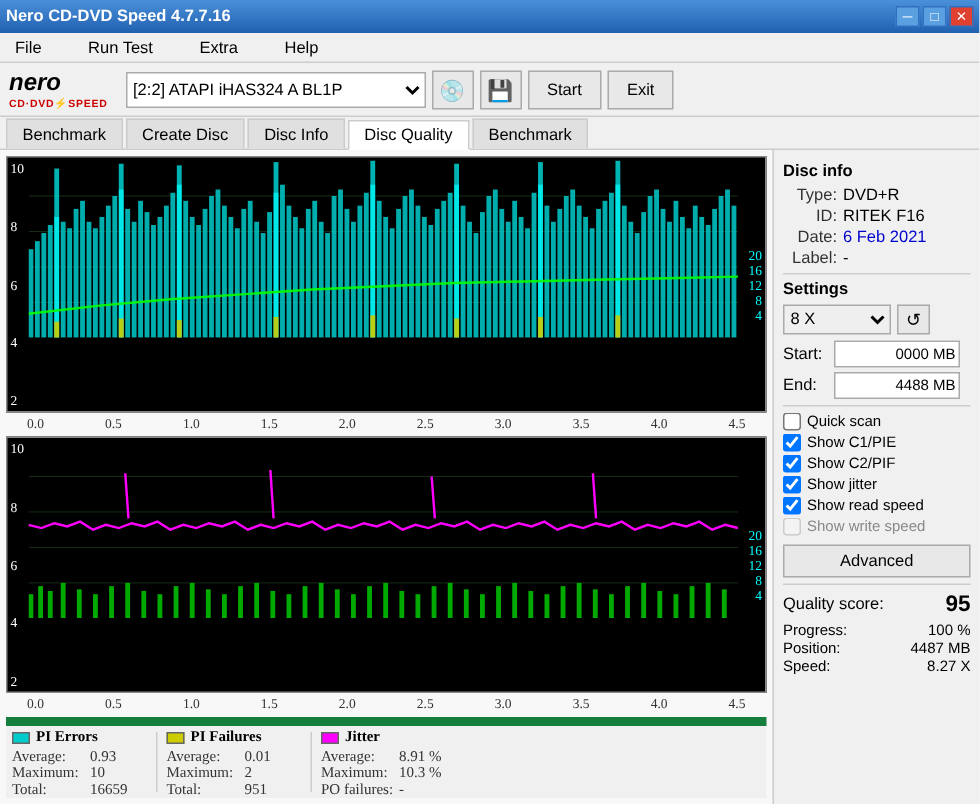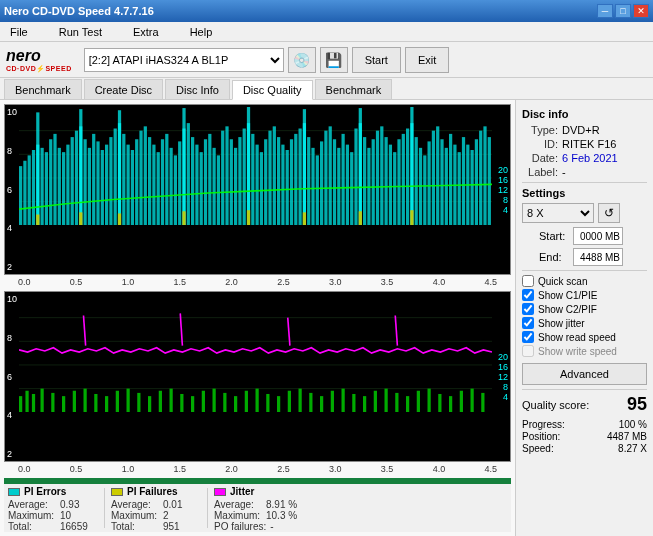--- a/index.html
+++ b/index.html
@@ -28,21 +28,21 @@
     
     
     .tabs { background: #f0f0f0; border-bottom: 1px solid #ccc; height: 22px; display: flex; align-items: flex-end; padding: 0 4px; }
     .tab { padding: 3px 10px; font-size: 11px; cursor: pointer; border: 1px solid #ccc; border-bottom: none; background: #e0e0e0; margin-right: 2px; height: 20px; display: flex; align-items: center; }
     .tab.active { background: white; border-bottom: 1px solid white; margin-bottom: -1px; z-index: 1; }
     
     
     .main-content { display: flex; height: calc(536px - 22px - 20px - 36px - 22px); }
     
     
-    .chart-area { flex: 1; background: #f8f8f8; padding: 4px; display: flex; flex-direction: column; gap: 2px; overflow: hidden; }
+    .chart-area { flex: 1; background: #f8f8f8; padding: 4px; display: flex; flex-direction: column; gap: 2px; overflow: hidden; font-family: Liberation Serif, serif; }
     
     
     .chart-container { position: relative; background: #000; border: 1px solid #888; flex: 1; }
     .chart-label-y-left { position: absolute; left: 2px; top: 0; bottom: 0; display: flex; flex-direction: column; justify-content: space-between; color: white; font-size: 9px; padding: 2px 0; width: 12px; z-index: 2; }
     .chart-label-y-right { position: absolute; right: 2px; top: 0; bottom: 0; display: flex; flex-direction: column; justify-content: center; color: #00ffff; font-size: 9px; padding: 2px 0; width: 14px; z-index: 2; text-align: right; }
     .chart-label-x { display: flex; justify-content: space-between; padding: 0 14px; font-size: 9px; color: #333; height: 14px; align-items: center; }
     
     .chart-svg { position: absolute; left: 14px; right: 18px; top: 2px; bottom: 2px; }
     
     
@@ -59,28 +59,28 @@
     .right-panel { width: 138px; background: #f0f0f0; border-left: 1px solid #ccc; padding: 6px 6px; font-size: 11px; overflow-y: auto; }
     .panel-section-title { font-weight: bold; margin-bottom: 4px; margin-top: 2px; }
     .info-row { display: flex; gap: 4px; margin-bottom: 2px; text-align: right; }
     .info-key { color: #333; min-width: 36px; }
     .info-val { color: #000; }
     .info-val.link { color: #0000cc; cursor: pointer; }
     .divider { border-top: 1px solid #ccc; margin: 4px 0; }
     .settings-row { display: flex; align-items: center; gap: 4px; margin-bottom: 4px; }
     .speed-select { width: 72px; height: 20px; font-size: 11px; border: 1px solid #aaa; }
     .refresh-btn { width: 22px; height: 20px; background: #e8e8e8; border: 1px solid #aaa; cursor: pointer; display: flex; align-items: center; justify-content: center; font-size: 12px; }
-    .mb-input { width: 50px; height: 18px; font-size: 10px; border: 1px solid #aaa; background: white; padding: 1px 2px; text-align: right; }
+    .mb-input { width: 84px; height: 18px; font-size: 10px; border: 1px solid #aaa; background: white; padding: 1px 2px; text-align: right; }
     .input-row { display: flex; align-items: center; gap: 4px; margin-bottom: 3px; }
-    .input-key { min-width: 30px; margin-left: 17px; }
+    .input-key { min-width: 30px; }
     .checkbox-row { display: flex; align-items: center; gap: 4px; margin-bottom: 2px; font-size: 10px; }
     .checkbox-row input[type=checkbox] { width: 12px; height: 12px; }
     .advanced-btn { width: 100%; height: 22px; background: #e8e8e8; border: 1px solid #aaa; cursor: pointer; font-size: 11px; margin-top: 4px; }
     .quality-row { display: flex; justify-content: space-between; align-items: center; margin-top: 4px; font-size: 11px; }
-    .quality-val { font-weight: bold; font-size: 18px; }
+    .quality-val { font-weight: bold; font-size: 15px; }
     .progress-section { margin-top: 4px; }
     .prog-row { display: flex; justify-content: space-between; margin-bottom: 1px; font-size: 10px; }
   </style>
 </head>
 <body>
 
 <div class="title-bar">
   <span class="title-bar-text">Nero CD-DVD Speed 4.7.7.16</span>
   <div class="title-bar-controls">
     <button class="title-btn">─</button>

